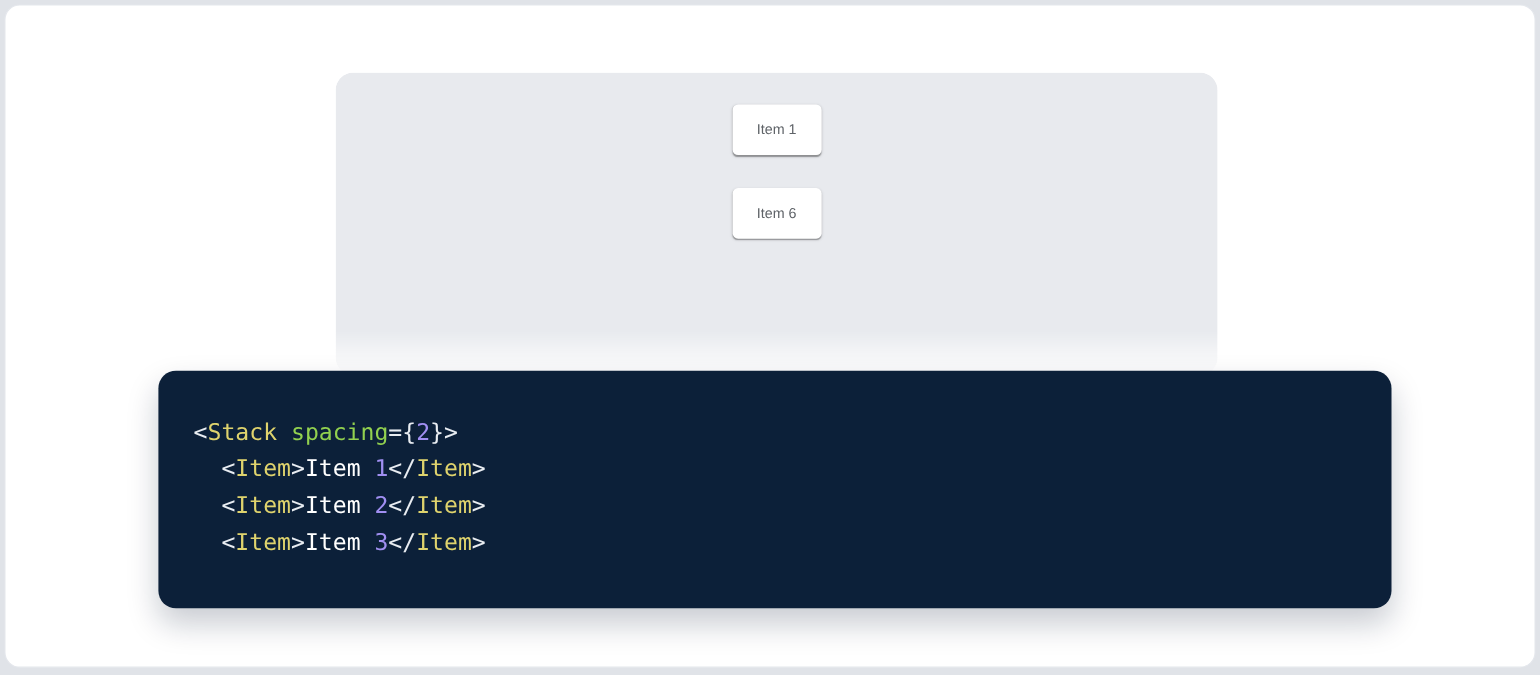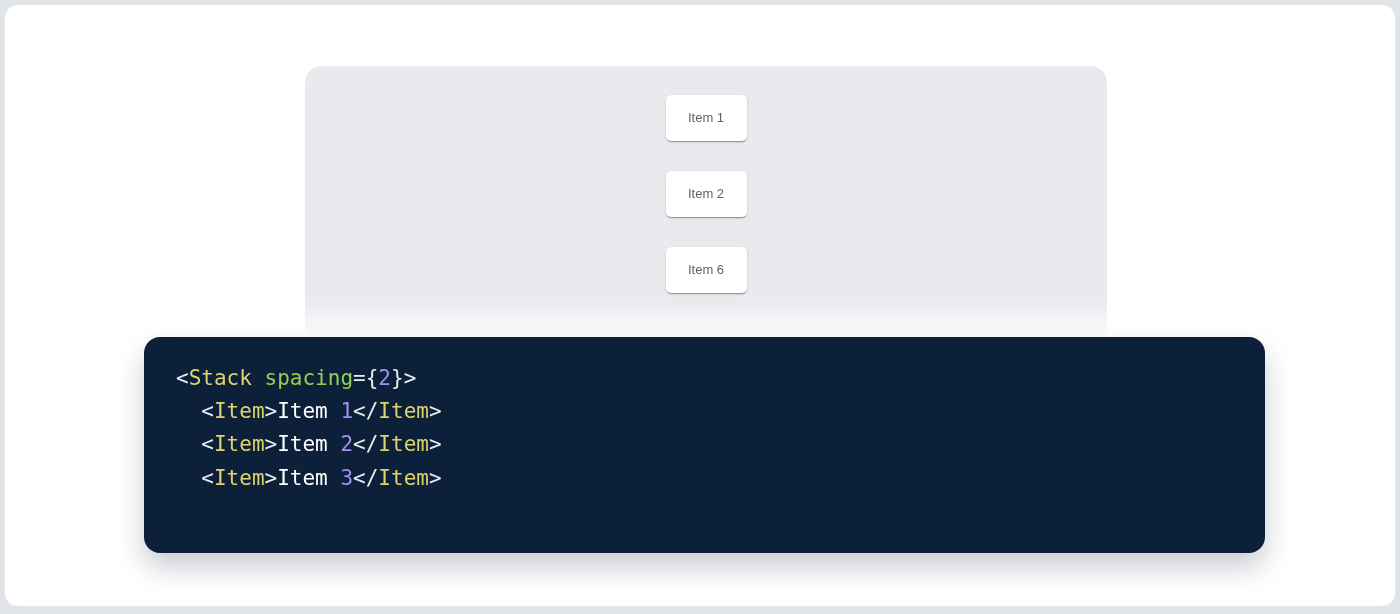--- a/index.html
+++ b/index.html
@@ -62,21 +62,21 @@
 
   
   .code-block {
     position: absolute;
     left: 139px;
     top: 332px;
     width: 1121px;
     height: 216px;
     background: var(--code-bg, #0c2039);
     border-radius: 16px;
-    padding: 25px 32px;
+    padding: 40px 32px;
     box-shadow: 0 14px 28px rgba(8, 25, 50, 0.22);
     font-family: "DejaVu Sans Mono", "Liberation Mono", monospace;
     font-size: 21px;
     overflow: hidden;
   }
 
   .code-line {
     white-space: pre;
     line-height: 33.2px;
     height: 33.2px;
@@ -91,23 +91,20 @@
 </head>
 <body>
 
 <div class="page-card">
 
   <div class="demo-panel">
     <div class="item-card">
       <span>Item 1</span>
     </div>
     <div class="item-card">
-      <span>Item 2</span>
-    </div>
-    <div class="item-card">
       <span>Item 6</span>
     </div>
   </div>
 
   <div class="code-block">
     <div>
         <div class="code-line"><span class="tok-punctuation">&lt;</span><span class="tok-tag">Stack</span><span class="tok-plain"> </span><span class="tok-attr">spacing</span><span class="tok-punctuation">=</span><span class="tok-punctuation">{</span><span class="tok-number">2</span><span class="tok-punctuation">}</span><span class="tok-punctuation">&gt;</span></div>
         <div class="code-line"><span class="tok-plain">  </span><span class="tok-punctuation">&lt;</span><span class="tok-tag">Item</span><span class="tok-punctuation">&gt;</span><span class="tok-plain">Item </span><span class="tok-number">1</span><span class="tok-punctuation">&lt;/</span><span class="tok-tag">Item</span><span class="tok-punctuation">&gt;</span></div>
         <div class="code-line"><span class="tok-plain">  </span><span class="tok-punctuation">&lt;</span><span class="tok-tag">Item</span><span class="tok-punctuation">&gt;</span><span class="tok-plain">Item </span><span class="tok-number">2</span><span class="tok-punctuation">&lt;/</span><span class="tok-tag">Item</span><span class="tok-punctuation">&gt;</span></div>
         <div class="code-line"><span class="tok-plain">  </span><span class="tok-punctuation">&lt;</span><span class="tok-tag">Item</span><span class="tok-punctuation">&gt;</span><span class="tok-plain">Item </span><span class="tok-number">3</span><span class="tok-punctuation">&lt;/</span><span class="tok-tag">Item</span><span class="tok-punctuation">&gt;</span></div>

